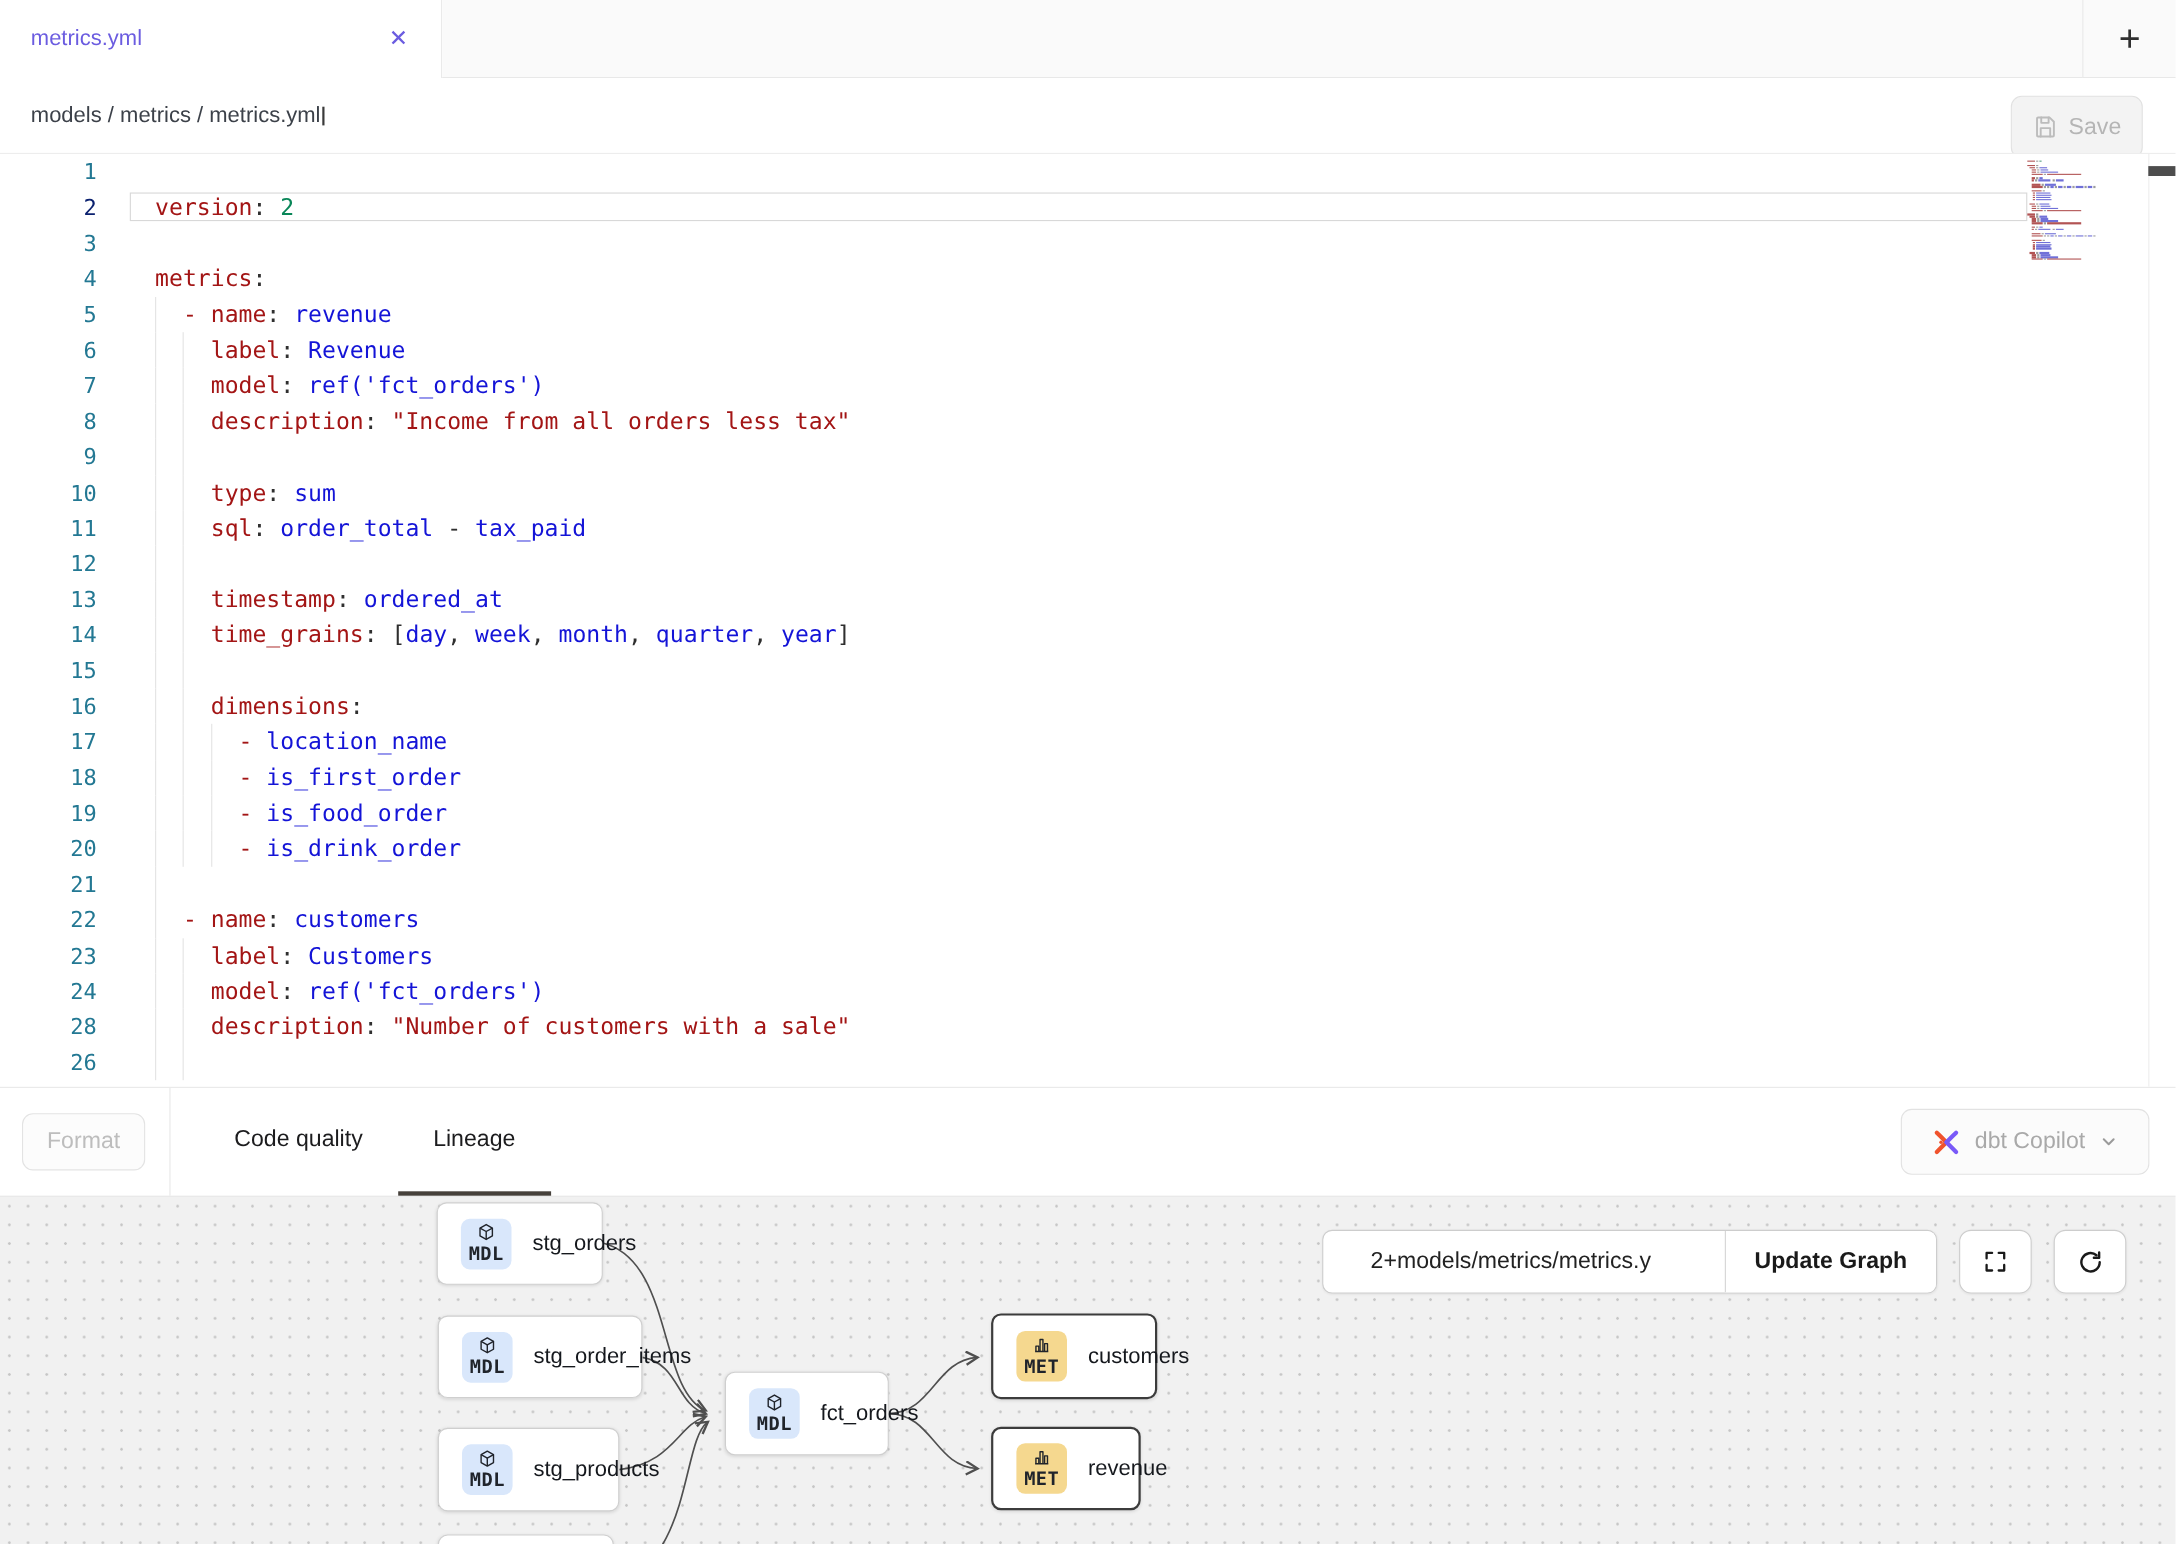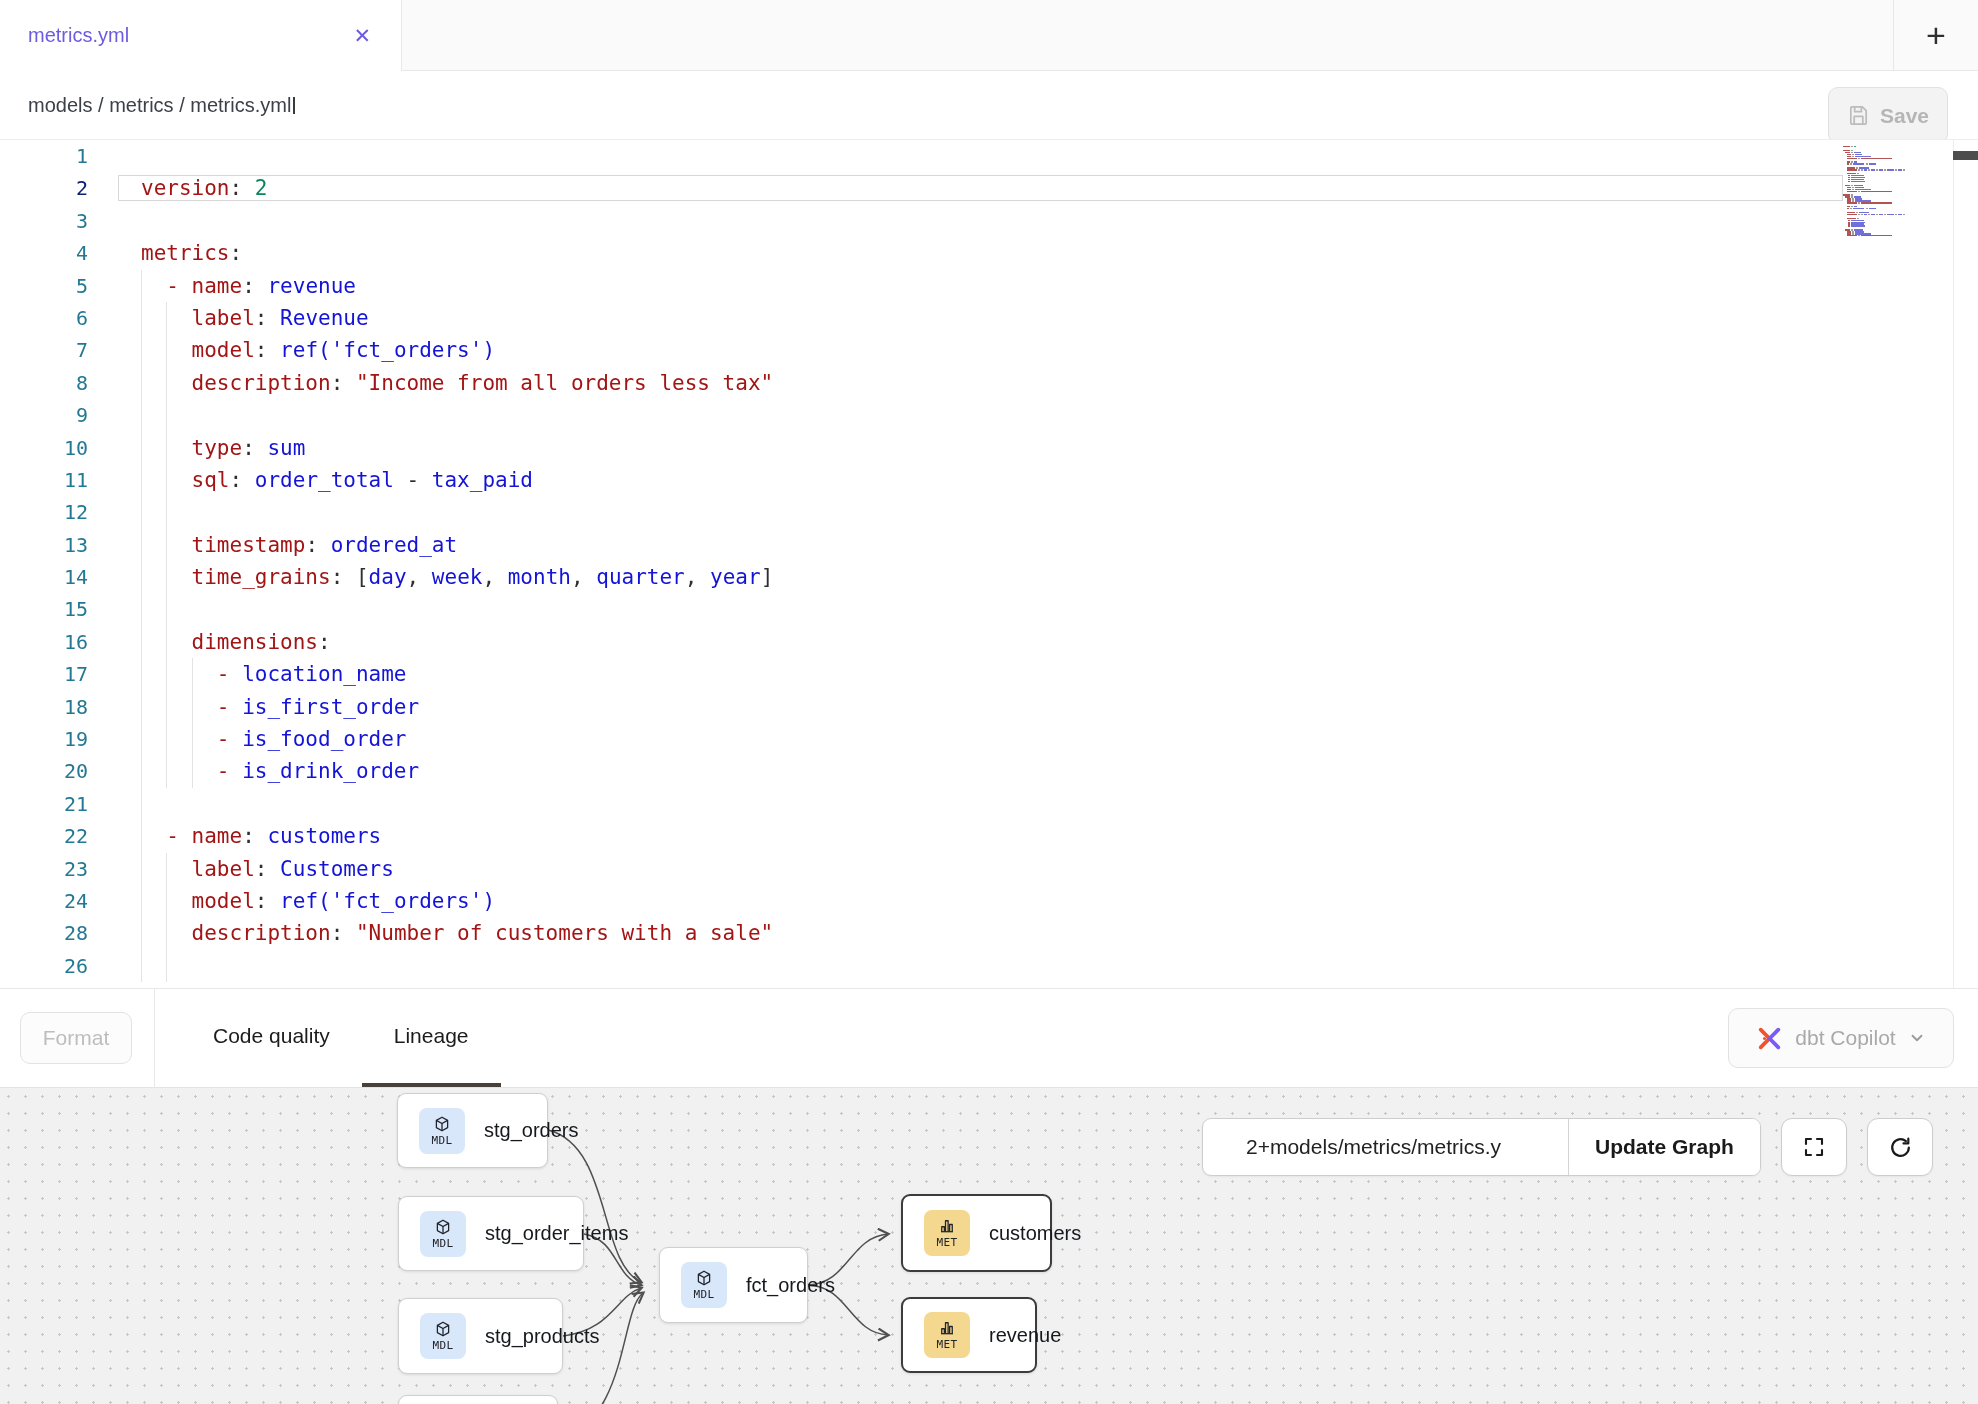--- a/index.html
+++ b/index.html
@@ -19,21 +19,21 @@
     border-bottom:1px solid #e8e8e8; border-left:1px solid #e8e8e8; display:flex; align-items:center;
     justify-content:center; font-size:34px; font-weight:300; color:#2f2f2f; cursor:pointer; }
 
   
   .crumbrow { position:absolute; left:0; top:71px; width:1978px; height:68px; background:#fff;
     display:flex; align-items:center; padding-left:28px; }
   .crumb { font-size:20px; color:#3c4149; }
   .caret { display:inline-block; width:2px; height:17px; background:#3a3a3a; margin-left:2px; }
   .savebtn { position:absolute; right:30px; top:87px; width:120px; height:57px; background:#f3f3f3;
     border:1px solid #e1e1e1; border-radius:10px; display:flex; align-items:center; justify-content:center;
-    gap:10px; color:#b5b5b5; font-size:21px; font-weight:700; cursor:default;
+    gap:10px; color:#b5b5b5; font-size:21px; font-weight:400; cursor:default;
     font-family:"Liberation Sans","DejaVu Sans",sans-serif; }
   .savebtn svg { stroke:#bcbcbc; }
 
   
   .editor { position:absolute; left:0; top:139px; width:1978px; height:849px; background:#fff;
     border-top:1px solid #ededed; overflow:hidden; }
   .line { position:relative; display:flex; height:32.4px; }
   .line.active::before { content:''; position:absolute; left:118px; right:135px; top:3px; bottom:4px;
     border:1px solid #d8d8d8; }
   .ln { flex:none; width:88px; text-align:right; font-family:"DejaVu Sans Mono",monospace;
@@ -76,21 +76,21 @@
   .edges { position:absolute; left:0; top:0; width:100%; height:100%; }
   .edge { fill:none; stroke:#4f4f4f; stroke-width:1.5; }
   .node { position:absolute; background:#fff; border:1px solid #cfcfcf; border-radius:9px;
     box-shadow:0 1px 3px rgba(0,0,0,0.10); display:flex; align-items:center; padding-left:21px;
     cursor:pointer; }
   .node.selected { border:2px solid #3c3c3c; }
   .nicon { flex:none; width:46px; height:46px; border-radius:8px; display:flex; flex-direction:column;
     align-items:center; justify-content:center; gap:1px; }
   .nicon.mdl { background:#d9e7fb; }
   .nicon.met { background:#f5d88f; }
-  .ntype { font-family:"DejaVu Sans Mono",monospace; font-size:11px; font-weight:400; color:#20242b;
+  .ntype { font-family:"DejaVu Sans Mono",monospace; font-size:17px; font-weight:700; color:#20242b;
     letter-spacing:0.4px; }
   .nlabel { margin-left:19px; font-size:20px; color:#15181d; white-space:nowrap; }
 
   .filtergroup { position:absolute; left:1202px; top:30px; height:58px; display:flex; background:#fff;
     border:1px solid #cdcdcd; border-radius:9px; overflow:hidden; box-shadow:0 1px 2px rgba(0,0,0,0.05); }
   .filterinput { width:342px; border:none; outline:none; padding:0 14px 0 20px; font-size:21px;
     color:#222; background:transparent; font-family:"Liberation Sans","DejaVu Sans",sans-serif;margin-left:23px; }
   .updatebtn { border:none; border-left:1px solid #d4d4d4; background:#fff; padding:0 26px;
     font-size:21px; font-weight:600; color:#1a1a1a; cursor:pointer;
     font-family:"Liberation Sans","DejaVu Sans",sans-serif; }

